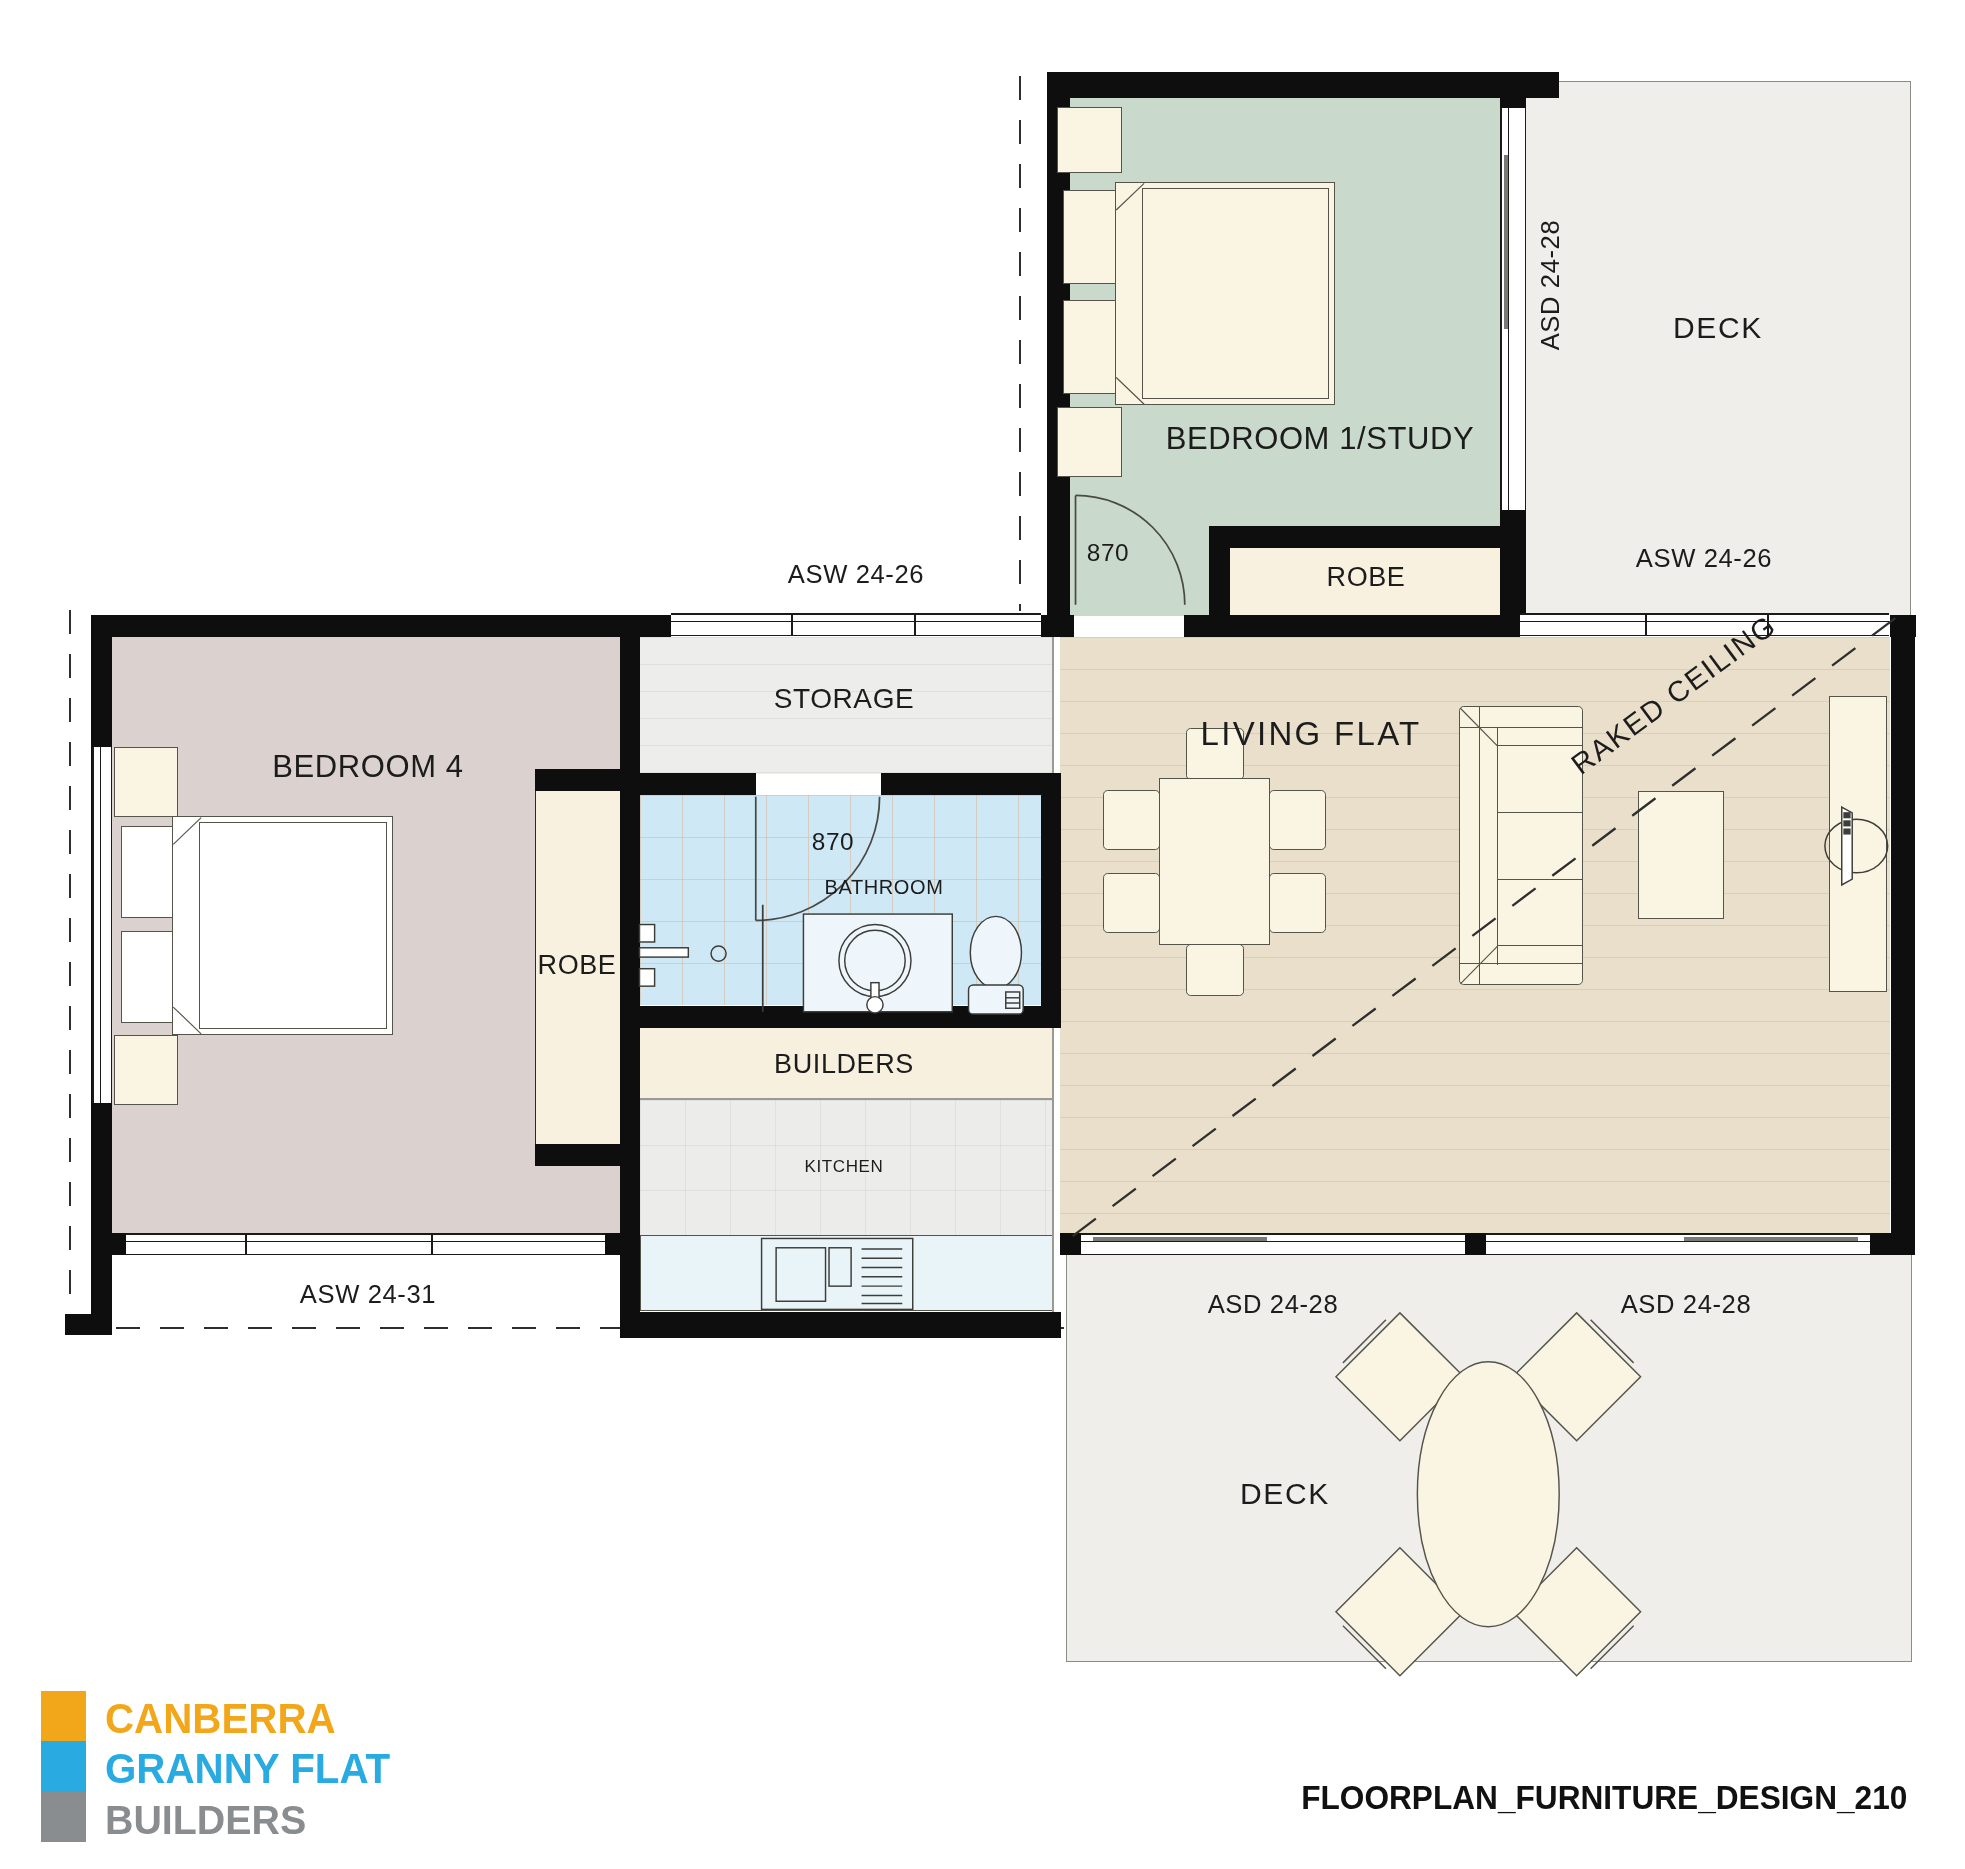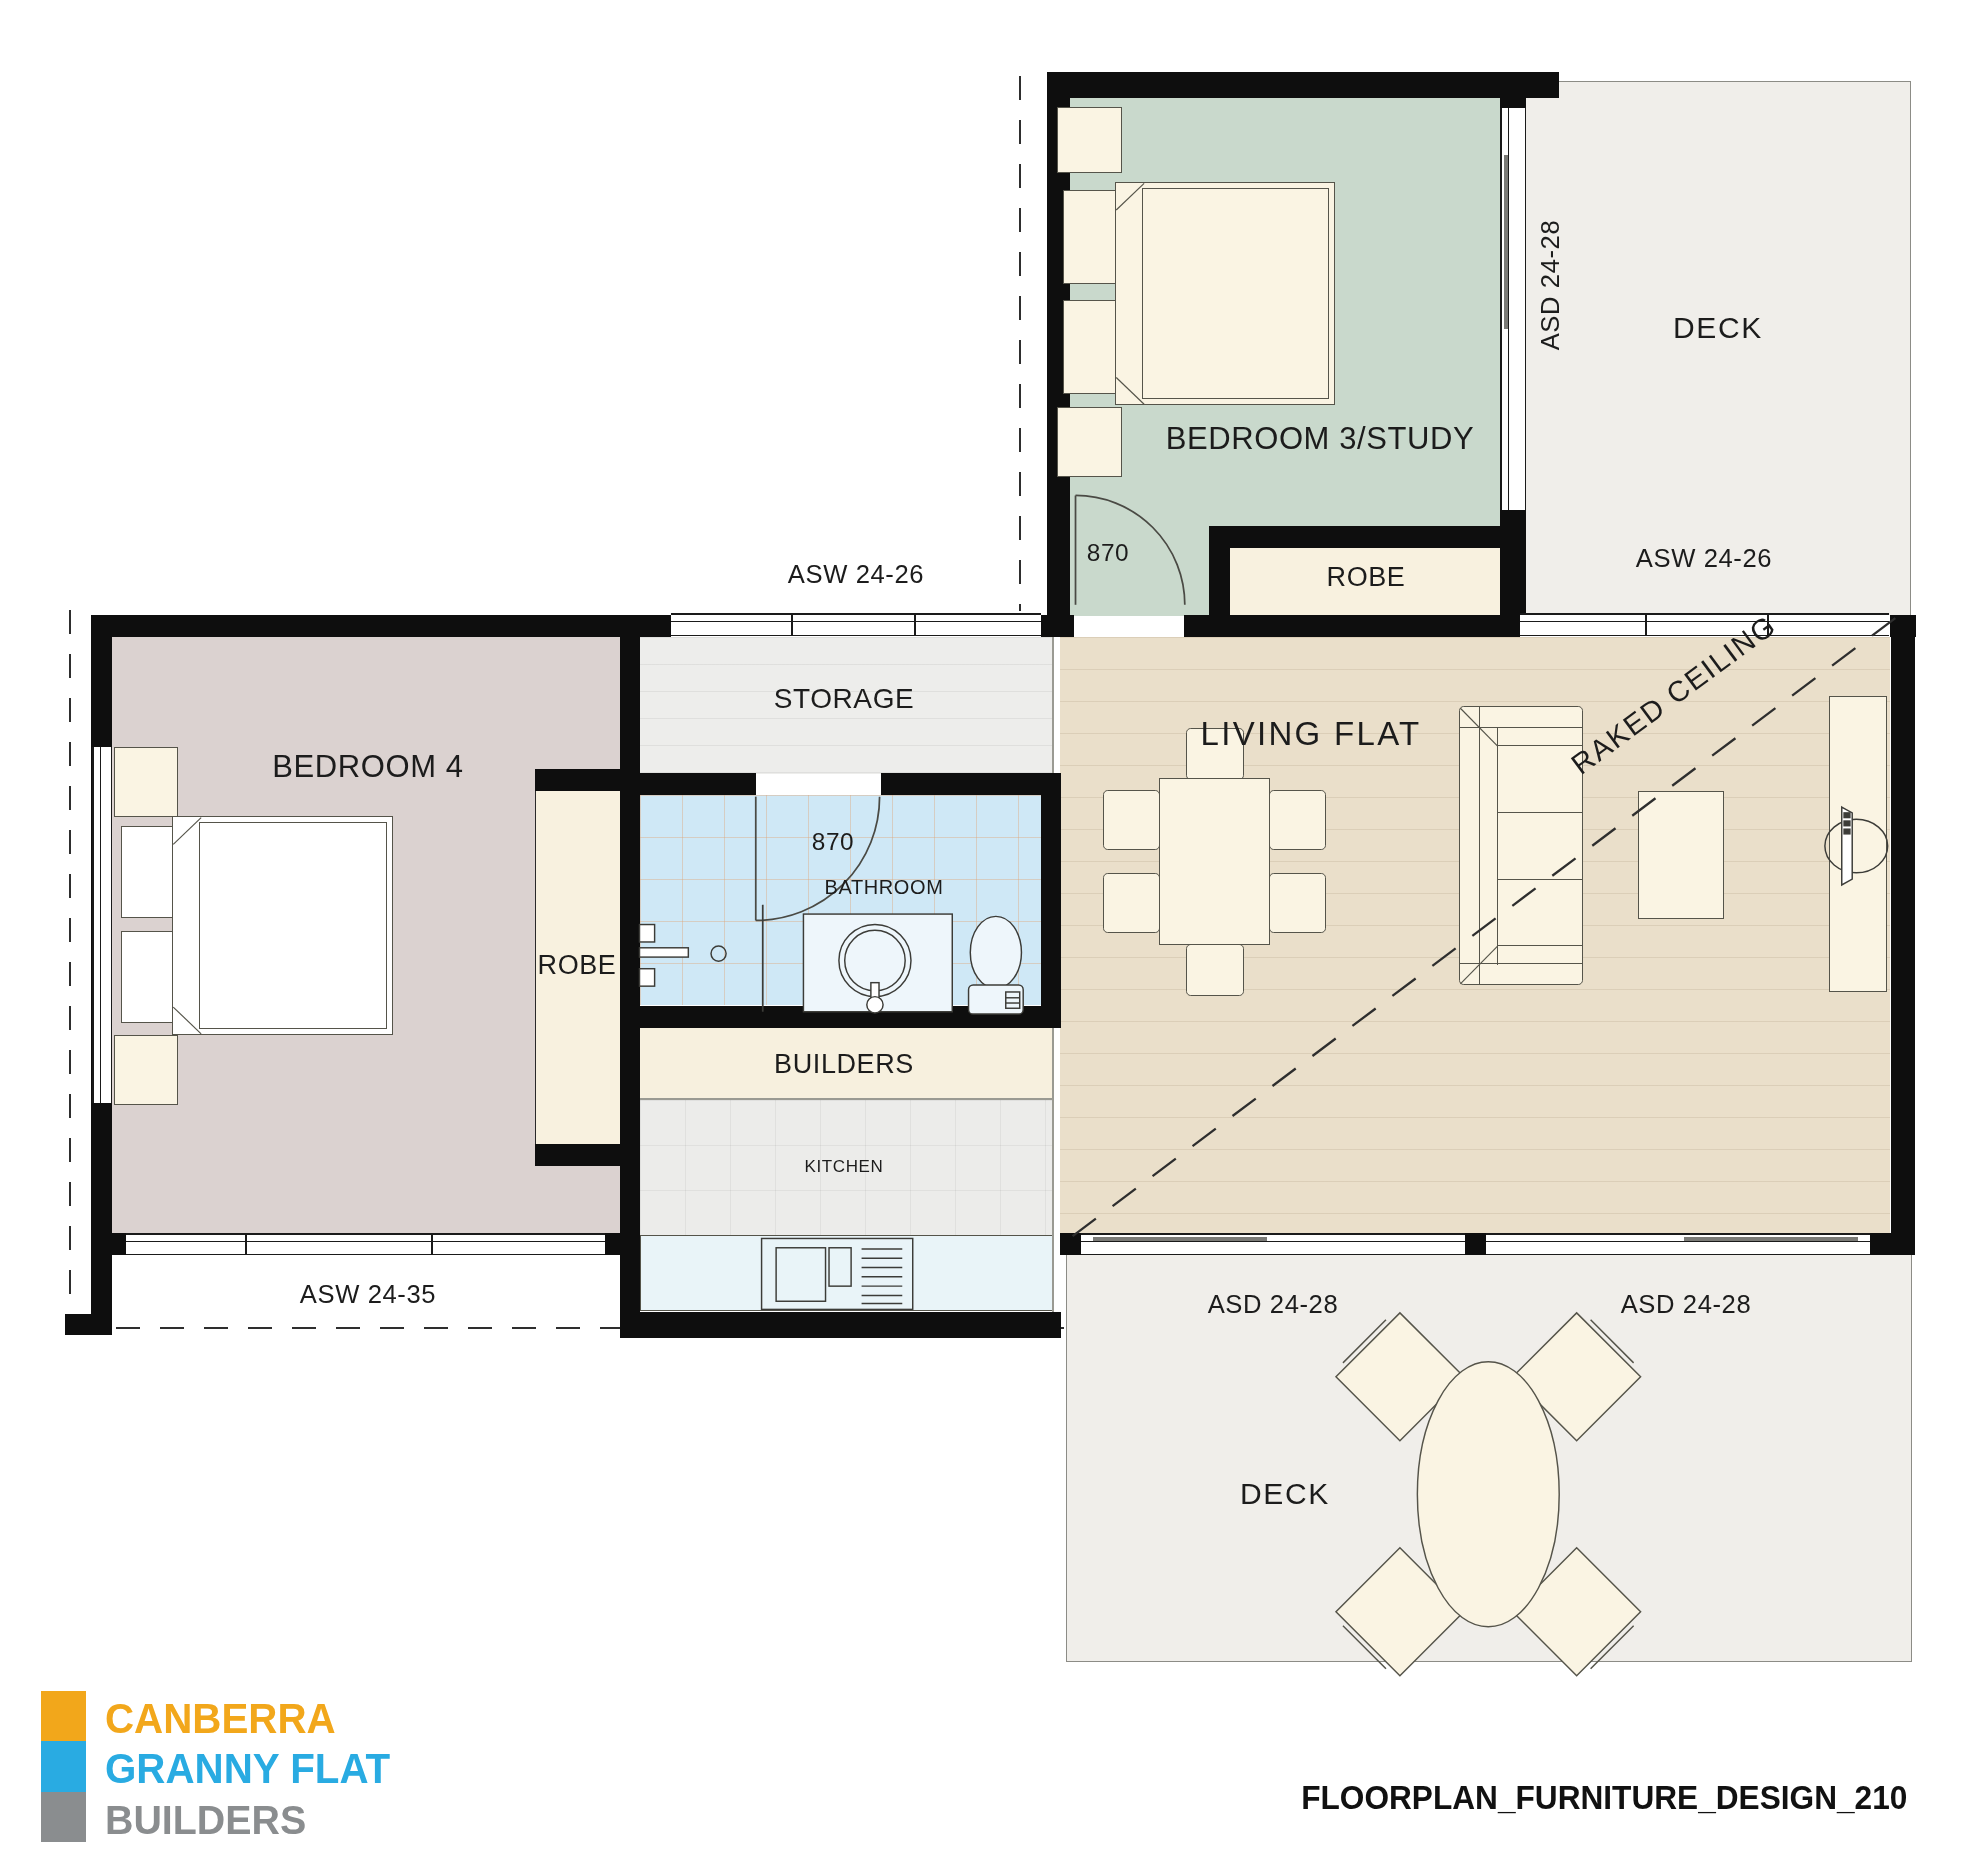--- a/index.html
+++ b/index.html
@@ -254,37 +254,37 @@
       <polygon points="2712,2258 2822,2368 2712,2478 2602,2368" fill="#faf4e3"></polygon>
       <line x1="2736" y1="2270" x2="2810" y2="2344"></line>
       <polygon points="2408,2662 2518,2772 2408,2882 2298,2772" fill="#faf4e3"></polygon>
       <line x1="2310" y1="2796" x2="2384" y2="2870"></line>
       <polygon points="2712,2662 2822,2772 2712,2882 2602,2772" fill="#faf4e3"></polygon>
       <line x1="2736" y1="2870" x2="2810" y2="2796"></line>
       <ellipse cx="2560" cy="2570" rx="122" ry="228" fill="#faf4e3"></ellipse>
     </g>
   </svg>
 
-  <div class="lbl" style="left:1320px;top:439px;font-size:31px;">BEDROOM 3/STUDY</div>
+  <div class="lbl" style="left:1320px;top:439px;font-size:31px;">BEDROOM 1/STUDY</div>
   <div class="lbl" style="left:1366px;top:577px;font-size:27px;">ROBE</div>
   <div class="lbl" style="left:1108px;top:553px;font-size:24.4px;">870</div>
   <div class="lbl" style="left:1718px;top:328px;font-size:30px;letter-spacing:1.7px;">DECK</div>
   <div class="lbl rot90" style="left:1550px;top:285px;font-size:25.6px;">ASD 24-28</div>
   <div class="lbl" style="left:1704px;top:558px;font-size:25.6px;">ASW 24-26</div>
   <div class="lbl" style="left:856px;top:574px;font-size:25.6px;">ASW 24-26</div>
   <div class="lbl" style="left:368px;top:767px;font-size:31px;">BEDROOM 4</div>
   <div class="lbl" style="left:844px;top:699px;font-size:28px;">STORAGE</div>
   <div class="lbl" style="left:833px;top:842px;font-size:24.4px;">870</div>
   <div class="lbl" style="left:884px;top:887px;font-size:20px;">BATHROOM</div>
   <div class="lbl" style="left:577px;top:965px;font-size:27px;">ROBE</div>
   <div class="lbl" style="left:844px;top:1064px;font-size:27px;">BUILDERS</div>
   <div class="lbl" style="left:844px;top:1167px;font-size:17px;">KITCHEN</div>
   <div class="lbl" style="left:1311px;top:734px;font-size:33px;letter-spacing:2.3px;">LIVING FLAT</div>
   <div class="lbl raked" style="left:1674px;top:695px;font-size:29px;">RAKED CEILING</div>
-  <div class="lbl" style="left:368px;top:1294px;font-size:25.6px;">ASW 24-35</div>
+  <div class="lbl" style="left:368px;top:1294px;font-size:25.6px;">ASW 24-31</div>
   <div class="lbl" style="left:1273px;top:1304px;font-size:25.6px;">ASD 24-28</div>
   <div class="lbl" style="left:1686px;top:1304px;font-size:25.6px;">ASD 24-28</div>
   <div class="lbl" style="left:1285px;top:1494px;font-size:30px;letter-spacing:1.7px;">DECK</div>
 
   <div class="logo-bar" style="left:41px;top:1691px;width:45px;height:50px;background:#f2a71b;"></div>
   <div class="logo-bar" style="left:41px;top:1741px;width:45px;height:51px;background:#29abe2;"></div>
   <div class="logo-bar" style="left:41px;top:1792px;width:45px;height:50px;background:#8a8d8f;"></div>
   <div class="logo-text" style="left:105px;top:1695px;font-size:42px;color:#f2a71b;">CANBERRA</div>
   <div class="logo-text" style="left:105px;top:1745px;font-size:42px;color:#29abe2;">GRANNY FLAT</div>
   <div class="logo-text" style="left:105px;top:1797px;font-size:41px;color:#8a8d8f;">BUILDERS</div>

